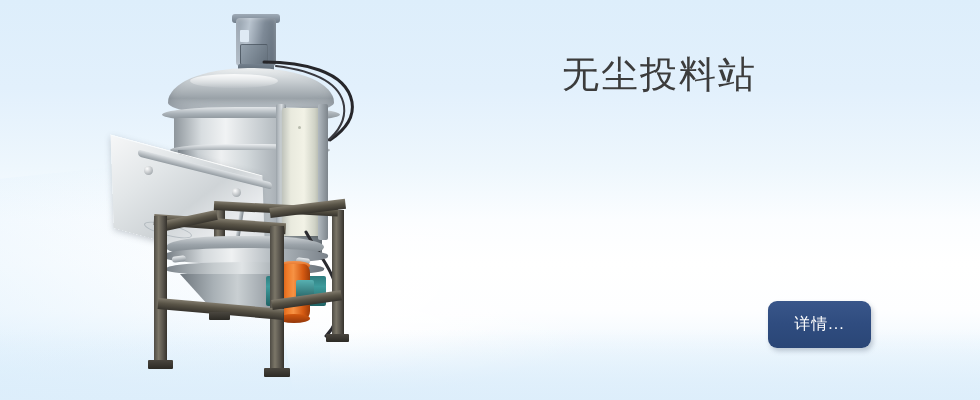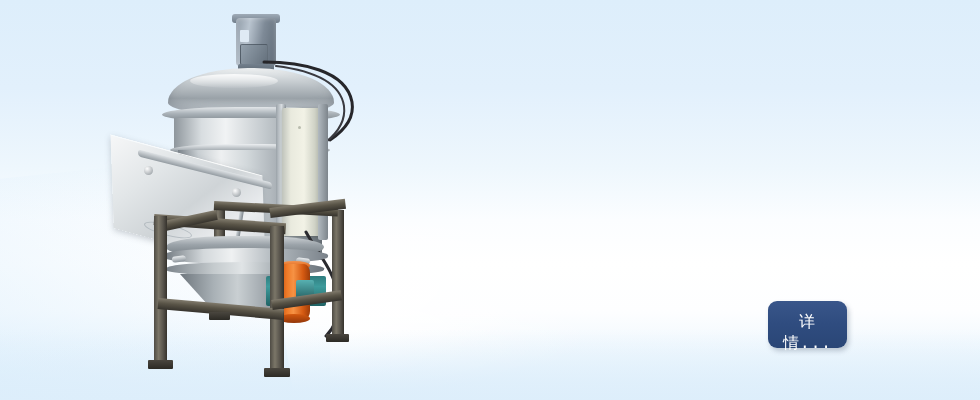--- a/index.html
+++ b/index.html
@@ -306,29 +306,29 @@
     line-height: 29px;
     color: #7d8694;
     letter-spacing: 0.5px;
     margin: 0;
     text-align: justify;
   }
   .detail-btn {
     position: absolute;
     left: 768px;
     top: 301px;
-    width: 79px;
+    width: 103px;
     height: 47px;
     border: none;
     border-radius: 9px;
     background: linear-gradient(to bottom, #39568a 0%, #2f4c7f 50%, #2a4676 100%);
     color: #ffffff;
     font-size: 16px;
     letter-spacing: 1px;
-    font-family: Liberation Mono, monospace;
+    font-family: Liberation Sans, sans-serif;
     box-shadow: 2px 3px 5px rgba(70,85,110,0.30);
     cursor: pointer;
     padding: 11px;
   }
 </style>
 </head>
 <body>
 
 <div class="banner">
 
@@ -399,15 +399,16 @@
     <div class="m-part leg leg-fl"></div>
     <div class="m-part leg leg-fr"></div>
     <div class="m-part rail rail-mid-front"></div>
     <div class="m-part rail rail-mid-side"></div>
     <div class="m-part foot foot-bl"></div>
     <div class="m-part foot foot-br"></div>
     <div class="m-part foot foot-fl"></div>
     <div class="m-part foot foot-fr"></div>
   </div>
 
+  <h1 class="title">无尘投料站</h1>
   <button class="detail-btn">详情...</button>
 
 </div>
 
 </body></html>

